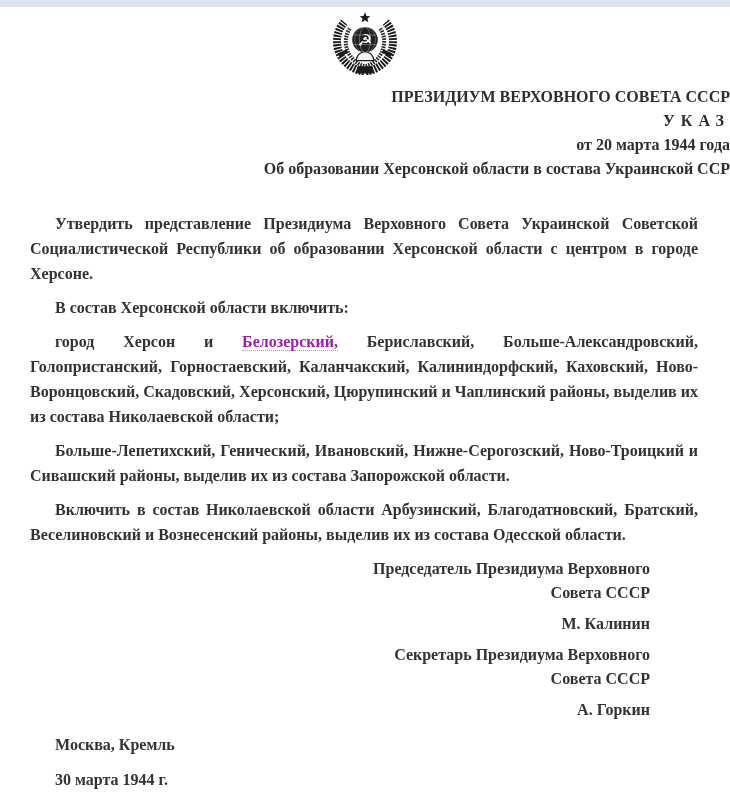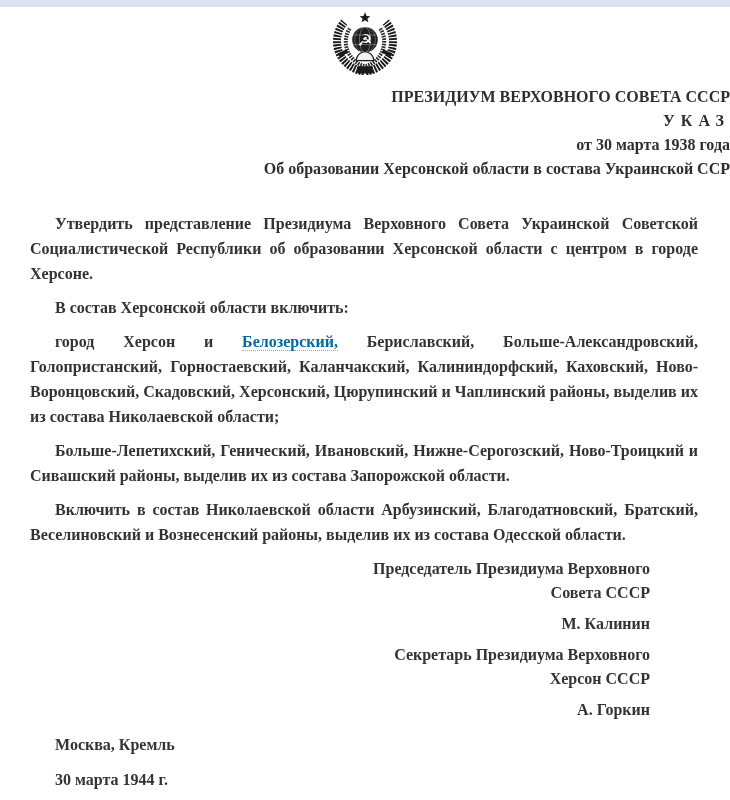--- a/index.html
+++ b/index.html
@@ -89,40 +89,40 @@
       <line x1="34" y1="42" x2="66" y2="42" stroke="rgba(255,255,255,0.45)" stroke-width="0.9"></line>
       <text x="50" y="44" text-anchor="middle" font-size="21" fill="#ffffff" font-family="DejaVu Sans, sans-serif">☭</text>
 
       <rect x="40" y="69" width="20" height="9" rx="2" fill="#1b1b1b"></rect>
     </svg>
   </div>
 
   <div class="doc-header" style="color: rgb(46, 46, 46);">
     <div class="h-line">ПРЕЗИДИУМ ВЕРХОВНОГО СОВЕТА СССР</div>
     <div class="h-line doc-type">УКАЗ</div>
-    <div class="h-line">от 30 марта 1938 года</div>
+    <div class="h-line">от 20 марта 1944 года</div>
     <div class="h-line">Об образовании Херсонской области в состава Украинской ССР</div>
   </div>
 
   <div class="content">
 
     <p>Утвердить представление Президиума Верховного Совета Украинской Советской Социалистической Республики об образовании Херсонской области с центром в городе Херсоне.</p>
 
     <p>В состав Херсонской области включить:</p>
 
-    <p><span>город Херсон и </span><a class="district-link" href="#" style="color: #0369a1;">Белозерский,</a><span> Бериславский, Больше-Александровский, Голопристанский, Горностаевский, Каланчакский, Калининдорфский, Каховский, Ново-Воронцовский, Скадовский, Херсонский, Цюрупинский и Чаплинский районы, выделив их из состава Николаевской области;</span></p>
+    <p><span>город Херсон и </span><a class="district-link" href="#" style="color: #a21caf;">Белозерский,</a><span> Бериславский, Больше-Александровский, Голопристанский, Горностаевский, Каланчакский, Калининдорфский, Каховский, Ново-Воронцовский, Скадовский, Херсонский, Цюрупинский и Чаплинский районы, выделив их из состава Николаевской области;</span></p>
 
     <p>Больше-Лепетихский, Генический, Ивановский, Нижне-Серогозский, Ново-Троицкий и Сивашский районы, выделив их из состава Запорожской области.</p>
 
     <p>Включить в состав Николаевской области Арбузинский, Благодатновский, Братский, Веселиновский и Вознесенский районы, выделив их из состава Одесской области.</p>
 
     <div class="signature">
       <p>Председатель Президиума Верховного Совета СССР</p>
       <p>М. Калинин</p>
-      <p>Секретарь Президиума Верховного Херсон СССР</p>
+      <p>Секретарь Президиума Верховного Совета СССР</p>
       <p>А. Горкин</p>
     </div>
 
     <p class="footer-line">Москва, Кремль</p>
     <p class="footer-line">30 марта 1944 г.</p>
 
   </div>
 
 </div>
 

